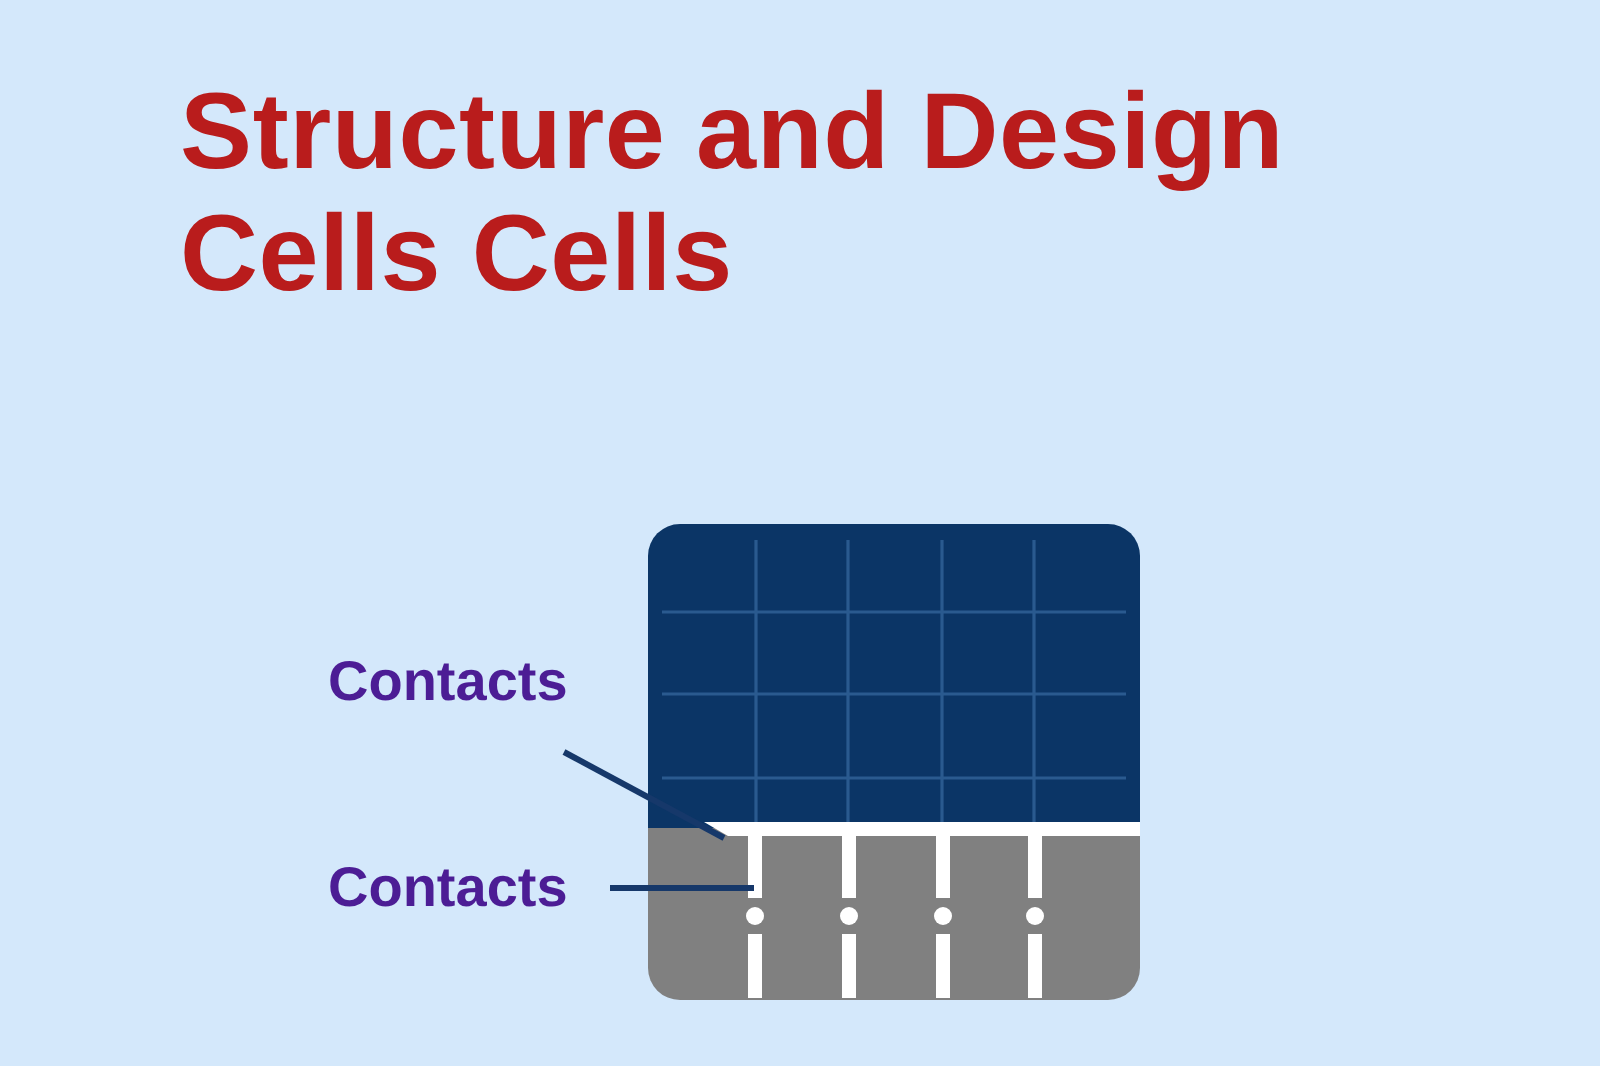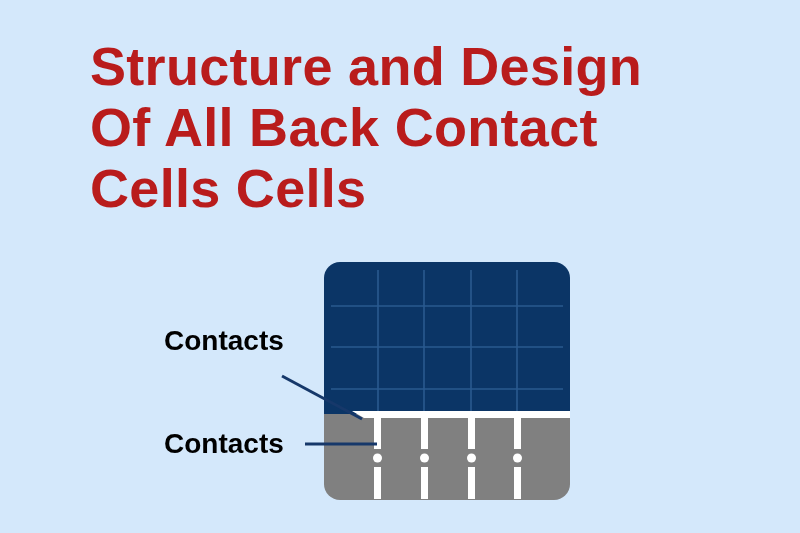--- a/index.html
+++ b/index.html
@@ -14,36 +14,35 @@
       margin: 0;
       color: #b91c1c;
       font-weight: bold;
       font-size: 54px;
       line-height: 61px;
       letter-spacing: 0.3px;
     }
     .title span { display: block; white-space: nowrap; }
     .label {
       position: absolute;
-      color: #000000;
+      color: #4c1d95;
       font-weight: bold;
       font-size: 28px;
       line-height: 32px;
       white-space: nowrap;
     }
     .label-contacts { left: 164px; top: 325px; }
     .label-busbars { left: 164px; top: 428px; }
     svg.diagram { position: absolute; left: 0; top: 0; }
   </style>
 </head>
 <body>
 
 <h1 class="title">
   <span>Structure and Design</span>
-  <span>Of All Back Contact</span>
   <span>Cells Cells</span>
 </h1>
 
 <svg class="diagram" width="800" height="533" viewBox="0 0 800 533">
   <defs>
     <clipPath id="panelClip">
       <rect x="324" y="262" width="246" height="238" rx="16" ry="16"></rect>
     </clipPath>
   </defs>
   <g clip-path="url(#panelClip)">

